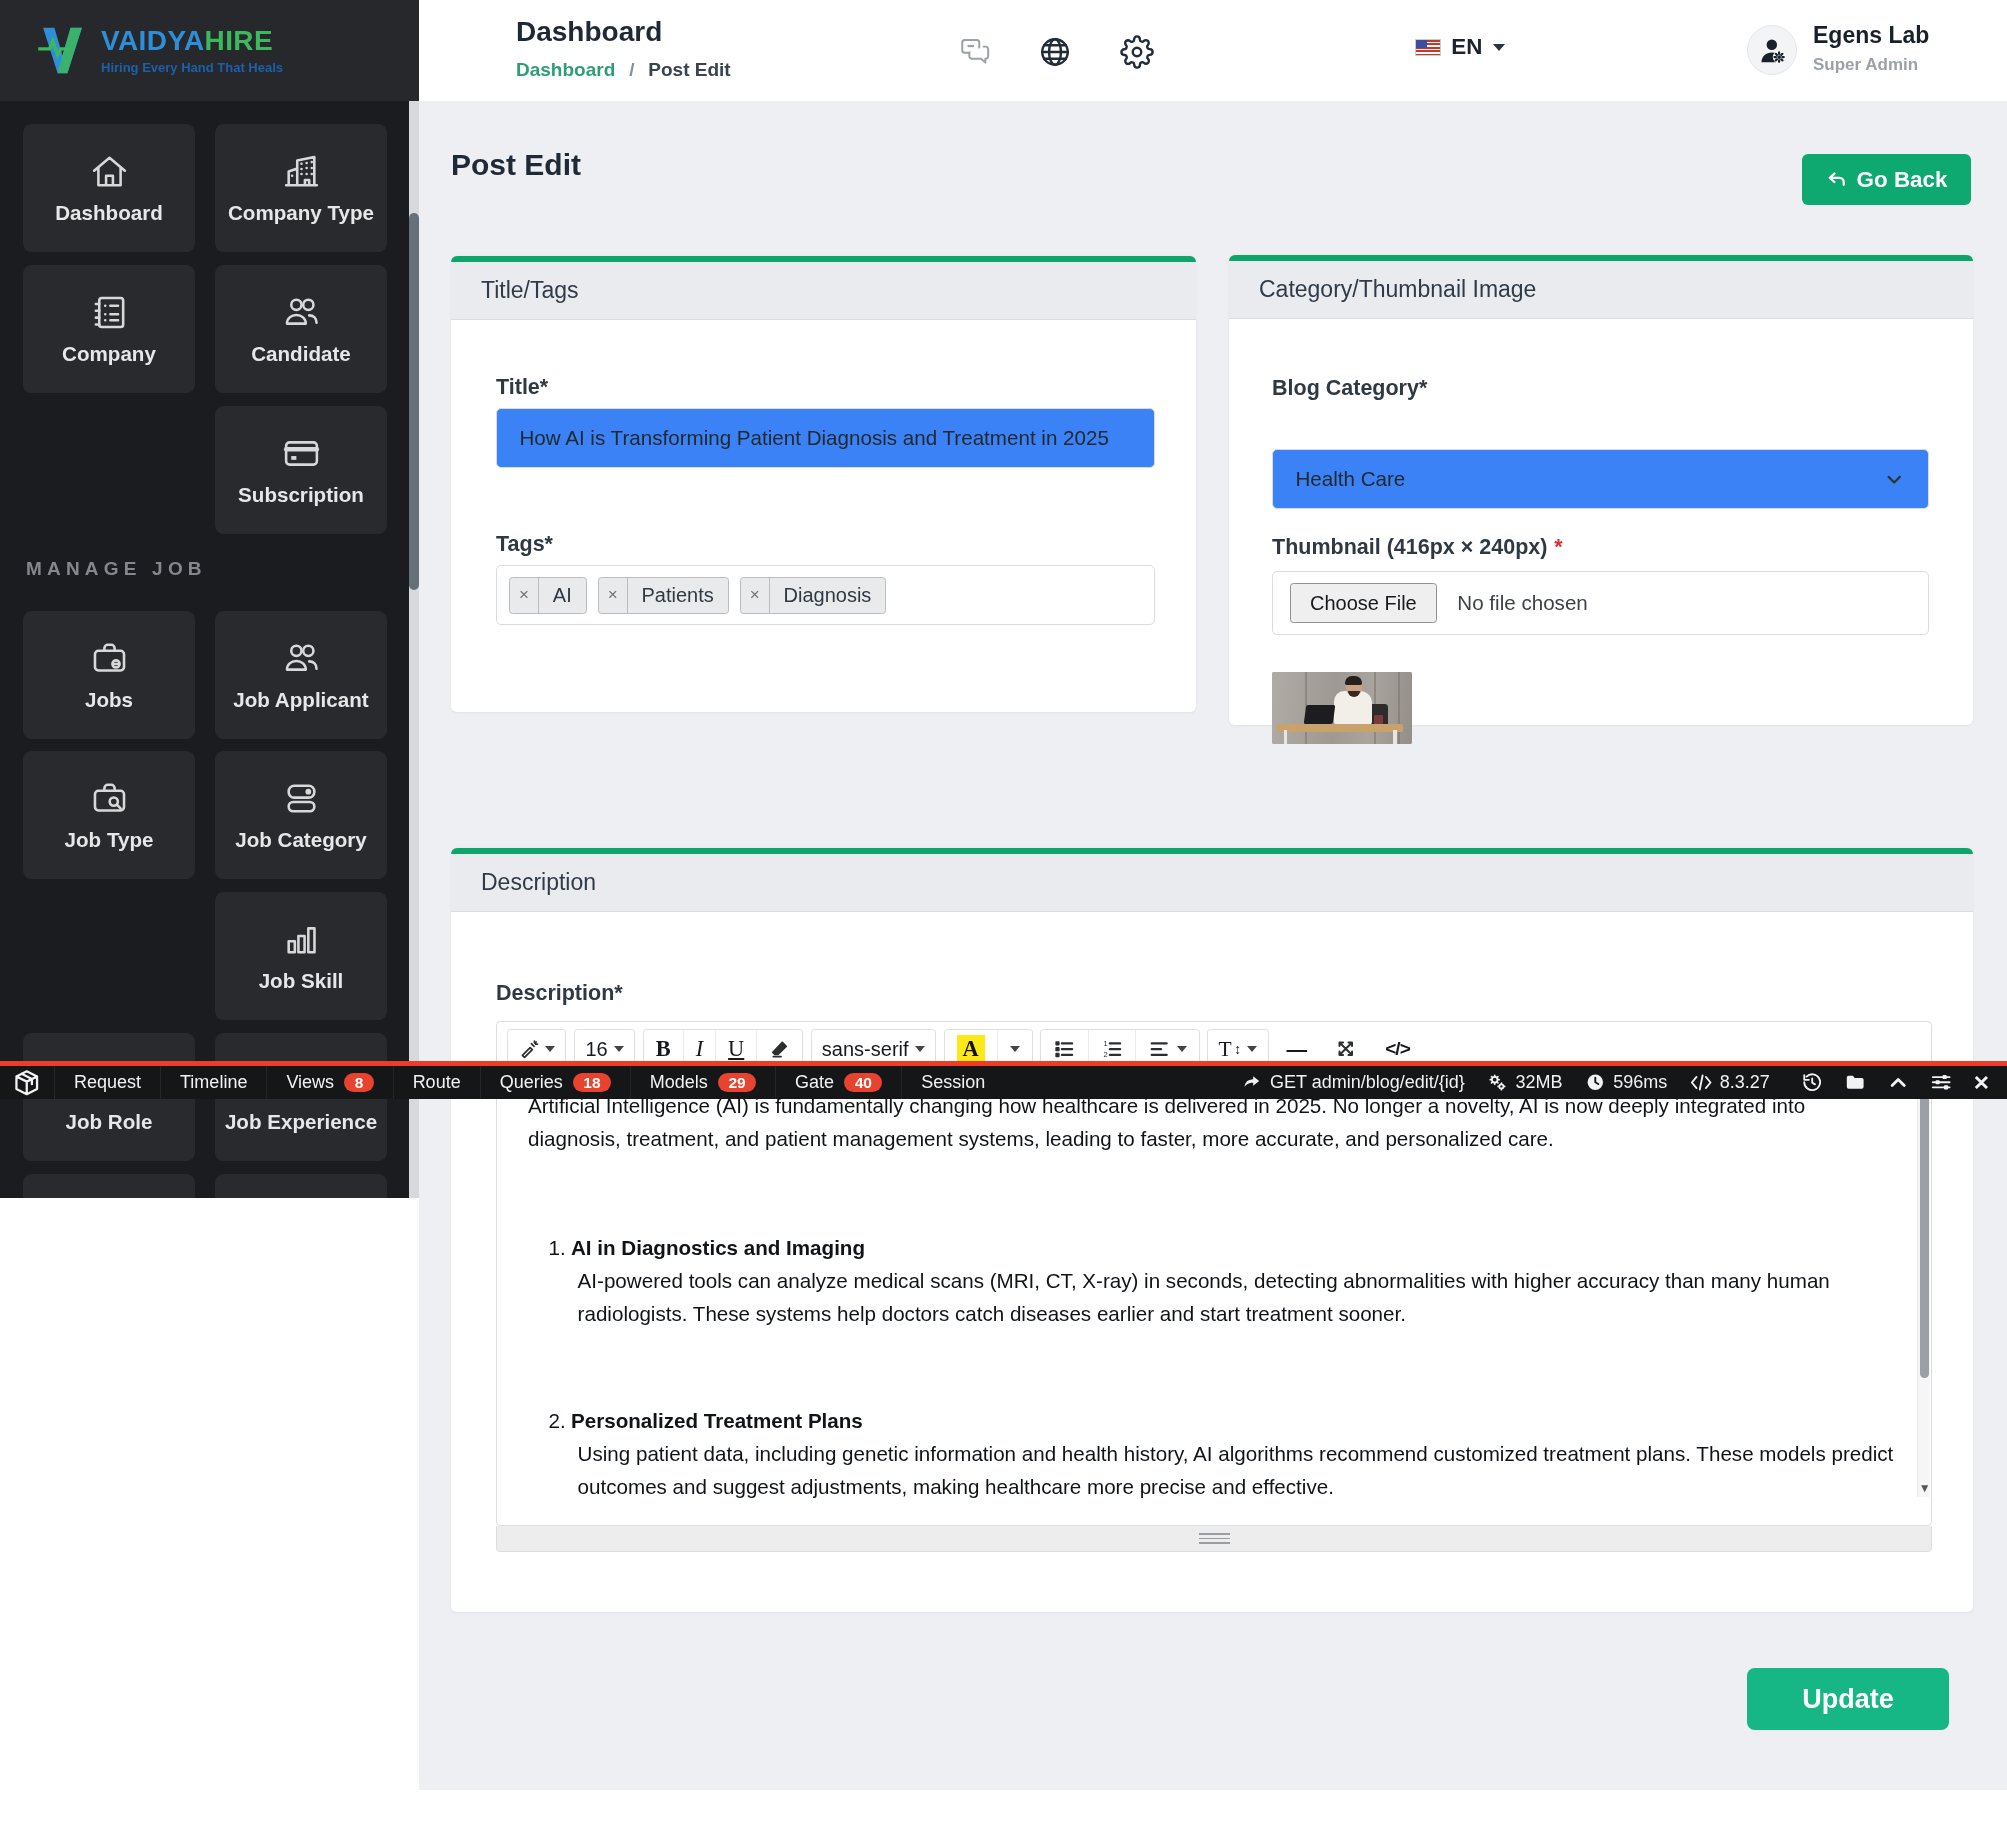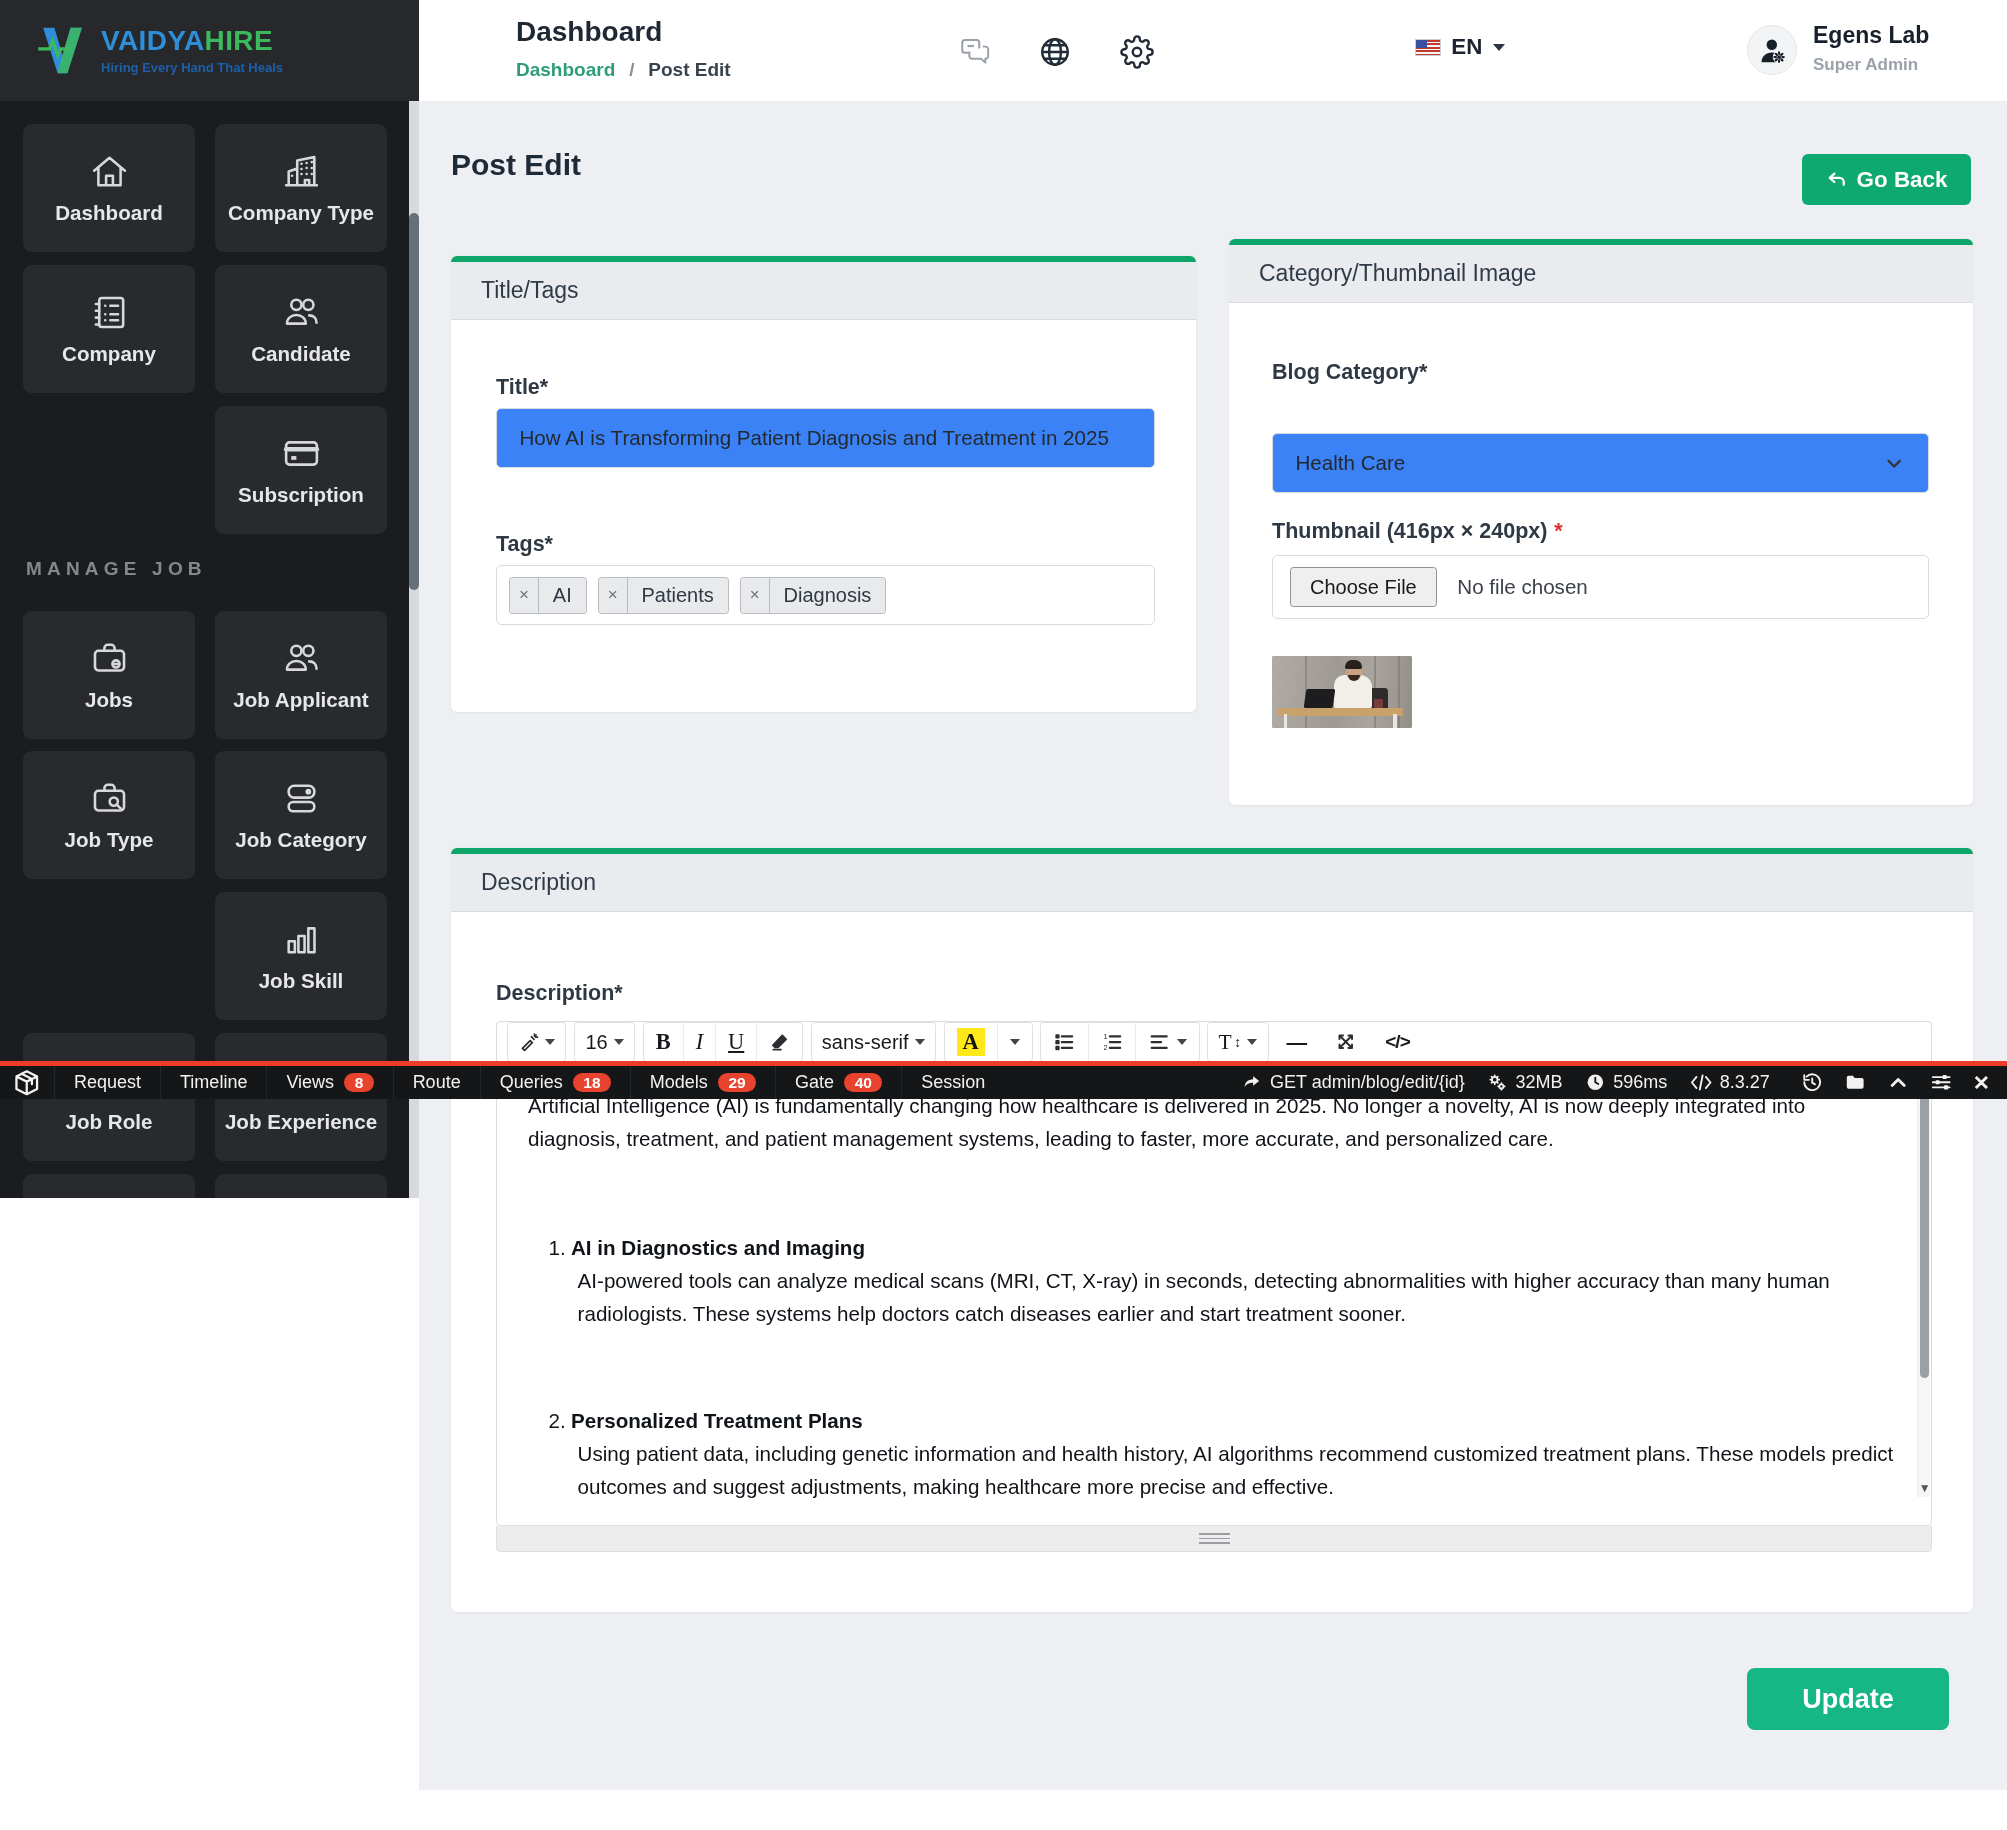--- a/index.html
+++ b/index.html
@@ -72,21 +72,21 @@
   .thumb .chair { position:absolute; right:24px; bottom:13.8px; width:22.4px; height:26px; background:#2e2c2a; border-radius:3.4px 3.4px 0 0; }
   .thumb .person { position:absolute; left:62px; bottom:19px; width:38px; height:34px; background:#f2efe9; border-radius:10.3px 12px 3.4px 3.4px; }
   .thumb .head { position:absolute; left:74px; bottom:48px; width:15.5px; height:17px; background:#caa183; border-radius:50% 50% 45% 45%; }
   .thumb .hair { position:absolute; left:73px; bottom:59px; width:17px; height:9.5px; background:#27201c; border-radius:6.9px 6.9px 1.7px 1.7px; }
   .thumb .beard { position:absolute; left:76px; bottom:47px; width:12px; height:6px; background:#33291f; border-radius:0 0 6px 6px; }
   .thumb .laptop { position:absolute; left:33px; bottom:20px; width:29px; height:19px; background:#1d1d1f; transform:skewX(-8deg); border-radius:1.7px; }
   .thumb .mug { position:absolute; left:102px; bottom:20px; width:8.6px; height:9.5px; background:#7a3b3d; border-radius:0.9px; }
 
   
   .editor { position:absolute; border:0.9px solid #dadcdf; border-radius:4.3px; background:#fff; }
-  .toolbar { height:55px; border-bottom:0.9px solid #e6e7e9; display:flex; align-items:flex-start; padding:0 10.3px; gap:7.7px; }
+  .toolbar { height:55px; border-bottom:0.9px solid #e6e7e9; display:flex; align-items:center; padding:0 10.3px; gap:7.7px; }
   .tbtn, .tgroup { height:40px; border:0.9px solid #dfe0e3; border-radius:3.4px; background:#fff; display:flex; align-items:center; }
   .tbtn { padding:0 10.3px; gap:6px; cursor:pointer; }
   .tgroup .cell { height:100%; display:flex; align-items:center; padding:0 12px; cursor:pointer; }
   .tgroup .cell + .cell { border-left:0.9px solid #ececee; }
   .tb-caret { width:0; height:0; border-left:5.2px solid transparent; border-right:5.2px solid transparent; border-top:6px solid #444; }
   .glyph { font-family:"Liberation Serif", serif; font-size:22.4px; color:#17191c; }
   .tb-flat { height:40px; display:flex; align-items:center; padding:0 10.3px; cursor:pointer; }
   .toolbar svg { stroke:#2c2e31; fill:none; stroke-width:2; stroke-linecap:round; stroke-linejoin:round; }
   .hl-A { background:#ffe81a; font-family:"Liberation Serif", serif; font-weight:700; font-size:22.4px; padding:0.9px 6px; color:#111; }
   .ed-content { position:absolute; left:0; right:13.8px; top:55px; bottom:27.5px; overflow:hidden; padding:12px 17px 0 31px; font-size:20.6px; line-height:33px; color:#101418; }
@@ -316,21 +316,21 @@
           <span class="chip-x">×</span>
           <span class="chip-lb">Patients</span>
         </span>
         <span class="chip">
           <span class="chip-x">×</span>
           <span class="chip-lb">Diagnosis</span>
         </span>
       </div>
     </section>
 
-    <section class="card" style="left:810px;top:138px;width:744px;height:566px">
+    <section class="card" style="left:810px;top:154px;width:744px;height:470px">
       <div class="card-head">Category/Thumbnail Image</div>
       <div class="fld-label" style="left:43px;top:115px">Blog Category*</div>
       <div class="input-box select-box" style="left:43px;top:148px;width:657px">
         <span>Health Care</span>
         <svg viewBox="0 0 24 24">
             <path d="M6 9.5 L12 15.5 L18 9.5"></path>
           </svg>
       </div>
       <div class="fld-label" style="left:43px;top:274px">
         <span>Thumbnail (416px × 240px)</span><span class="req">*</span>

